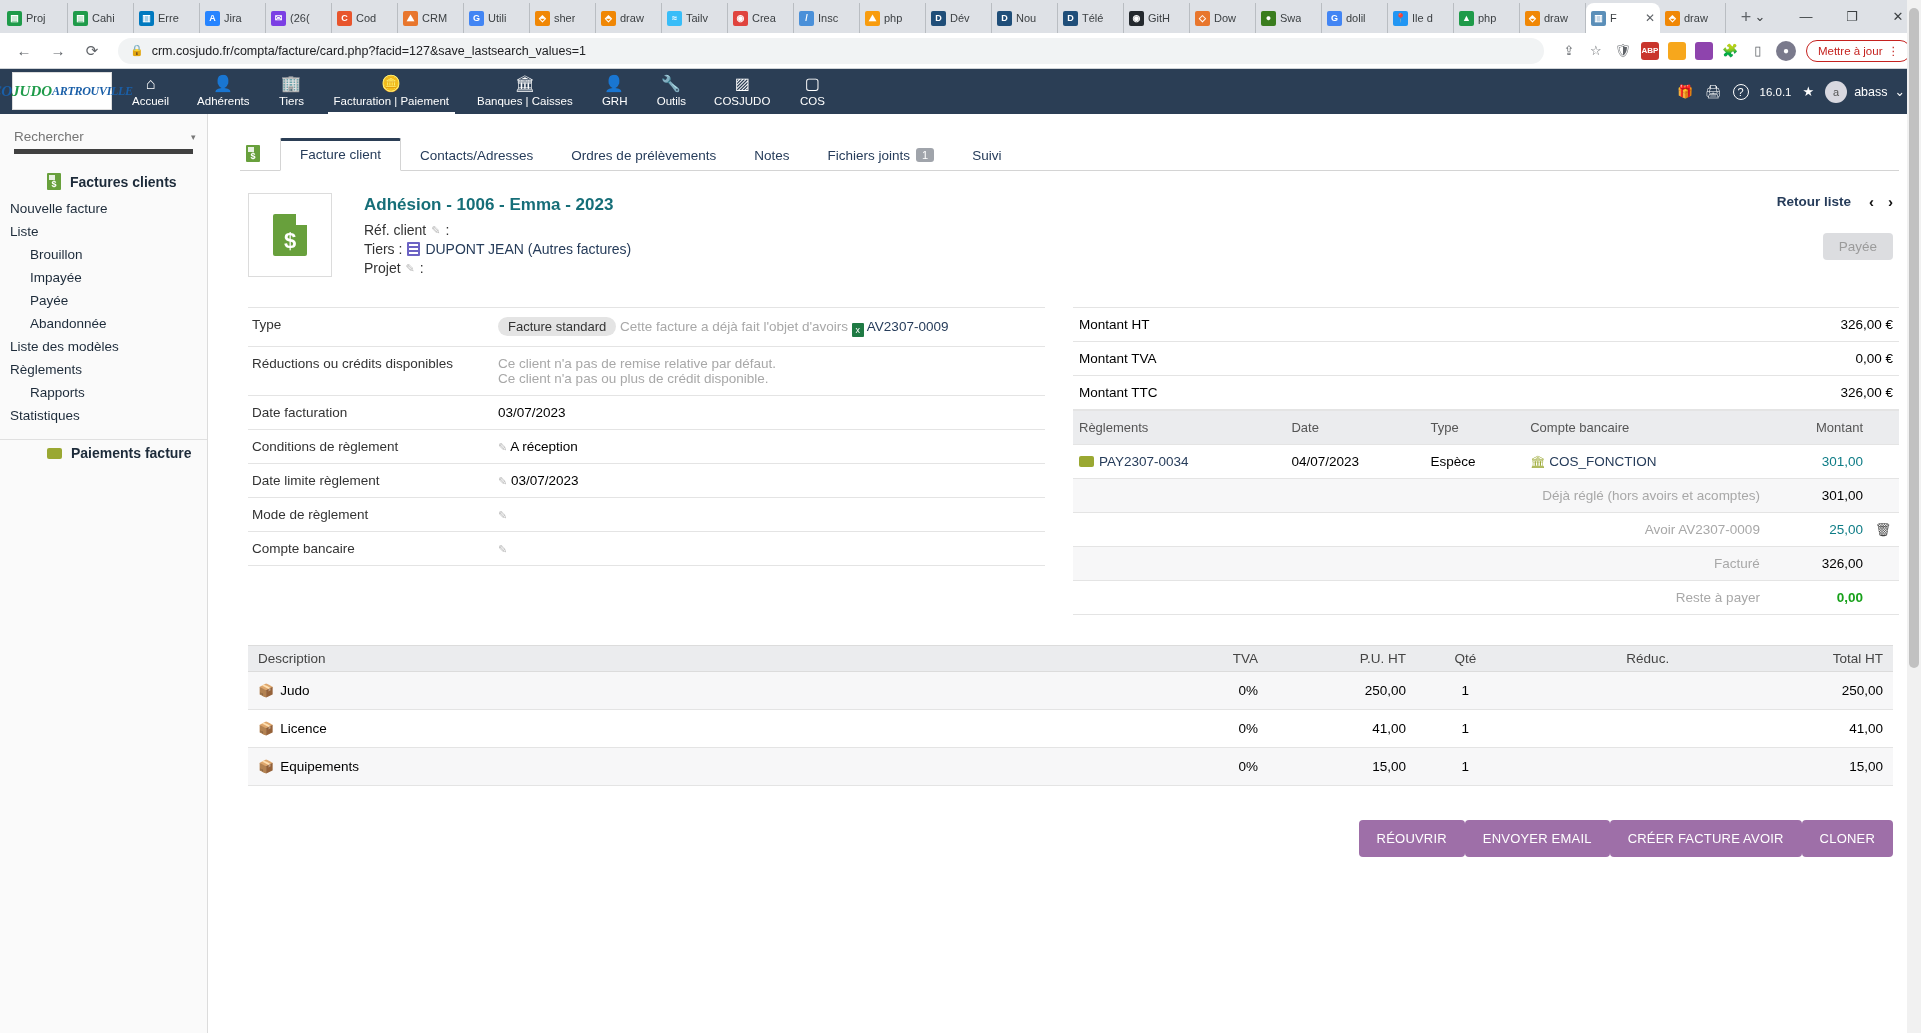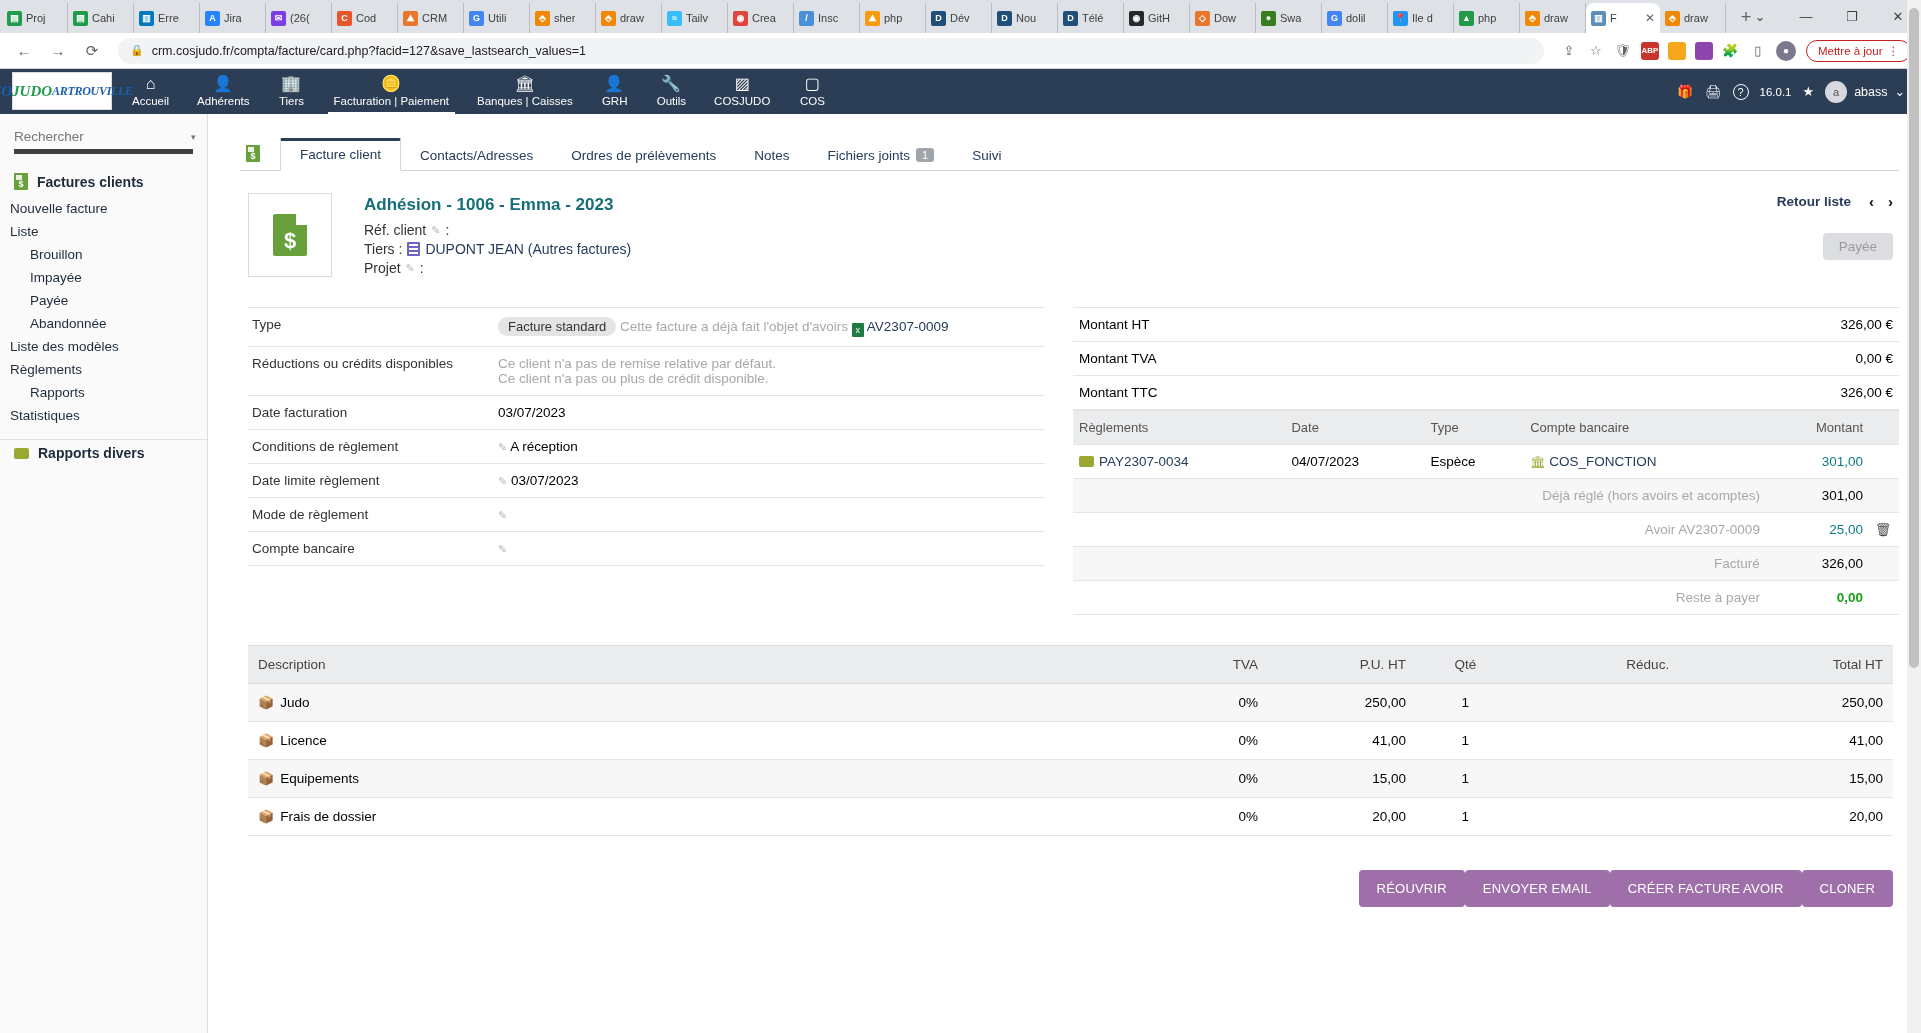--- a/index.html
+++ b/index.html
@@ -197,21 +197,21 @@
   }
   .searchbox input {
     border: none; outline: none; background: transparent;
     font-size: 13.5px; color: #555; flex: 1;
     font-family: "Liberation Sans", sans-serif;
   }
   .searchbox .caret { color: #777; font-size: 9px; }
   .sb-head {
     display: flex; align-items: center; gap: 9px;
     padding: 5px 14px 7px 14px;
-    font-weight: bold; color: #1d2b3a; font-size: 14px;
+    font-weight: bold; color: #1d2b3a; font-size: 14px; margin-left: 33px;
   }
   .sb-item { padding: 4px 10px; color: #1d2b3a; font-size: 13.5px; }
   .sb-item.lvl2 { padding-left: 30px; }
   .sb-sep { border-top: 1px solid #e0e0e0; margin: 12px 0 0 0; }
   .doc-ico {
     width: 14px; height: 17px; background: #68a03c;
     display:inline-block; position: relative; border-radius: 1px;
     flex: 0 0 14px;
   }
   .doc-ico::after {
@@ -351,21 +351,21 @@
   .pay-alt td { background: #f7f7f8; }
   .teal { color: #0e7c86; }
   .green-big { color: #18a11b; font-weight: bold; font-size: 15px; }
   .bank-ico { color: #9aa832; font-size: 12px; }
   .trash { color: #444; font-size: 13px; }
 
   
   .lines { margin-top: 30px; padding-left: 8px; padding-right: 6px; }
   table.lt { width: 100%; border-collapse: collapse; font-size: 13.5px; }
   table.lt thead td {
-    background: #ebecee; color: #444; padding: 11px 10px;
+    background: #ebecee; color: #444; padding: 5px 10px;
     border-top: 1px solid #dcdcdc; border-bottom: 1px solid #dcdcdc;
   }
   table.lt tbody td { padding: 11px 10px; border-bottom: 1px solid #e4e4e4; }
   table.lt tbody tr.alt td { background: #f7f7f8; }
   .box-ico { color: #b8a23c; font-size: 13px; margin-right: 6px; }
   .c-r { text-align: right; }
   .c-c { text-align: center; }
 
   
   .btnrow {
@@ -616,21 +616,21 @@
         <div class="sb-item lvl2">Payée</div>
         <div class="sb-item lvl2">Abandonnée</div>
         <div class="sb-item">Liste des modèles</div>
         <div class="sb-item">Règlements</div>
         <div class="sb-item lvl2">Rapports</div>
         <div class="sb-item">Statistiques</div>
       </div>
     <div class="sb-sep"></div>
     <div class="sb-head">
       <span class="pay-ico"></span>
-      <span>Rapports divers</span>
+      <span>Paiements facture</span>
     </div>
   </div>
 
   <div class="main">
     <div class="main-inner">
 
       <div class="tabrow">
         <span class="doc-ico leadicon"></span>
         <div id="tabs2-host" style="display:flex;align-items:flex-end;">
             <div class="tab active"><span>Facture client</span></div>
@@ -806,28 +806,20 @@
                 <td class="c-r">41,00</td>
               </tr>
               <tr class="alt">
                 <td><span class="box-ico">📦</span><span>Equipements</span></td>
                 <td class="c-r">0%</td>
                 <td class="c-r">15,00</td>
                 <td class="c-c">1</td>
                 <td class="c-r"></td>
                 <td class="c-r">15,00</td>
               </tr>
-              <tr>
-                <td><span class="box-ico">📦</span><span>Frais de dossier</span></td>
-                <td class="c-r">0%</td>
-                <td class="c-r">20,00</td>
-                <td class="c-c">1</td>
-                <td class="c-r"></td>
-                <td class="c-r">20,00</td>
-              </tr>
             </tbody>
         </table>
       </div>
 
       <div class="btnrow" id="actions-host">
           <button class="btn">RÉOUVRIR</button>
           <button class="btn">ENVOYER EMAIL</button>
           <button class="btn">CRÉER FACTURE AVOIR</button>
           <button class="btn">CLONER</button>
         </div>

